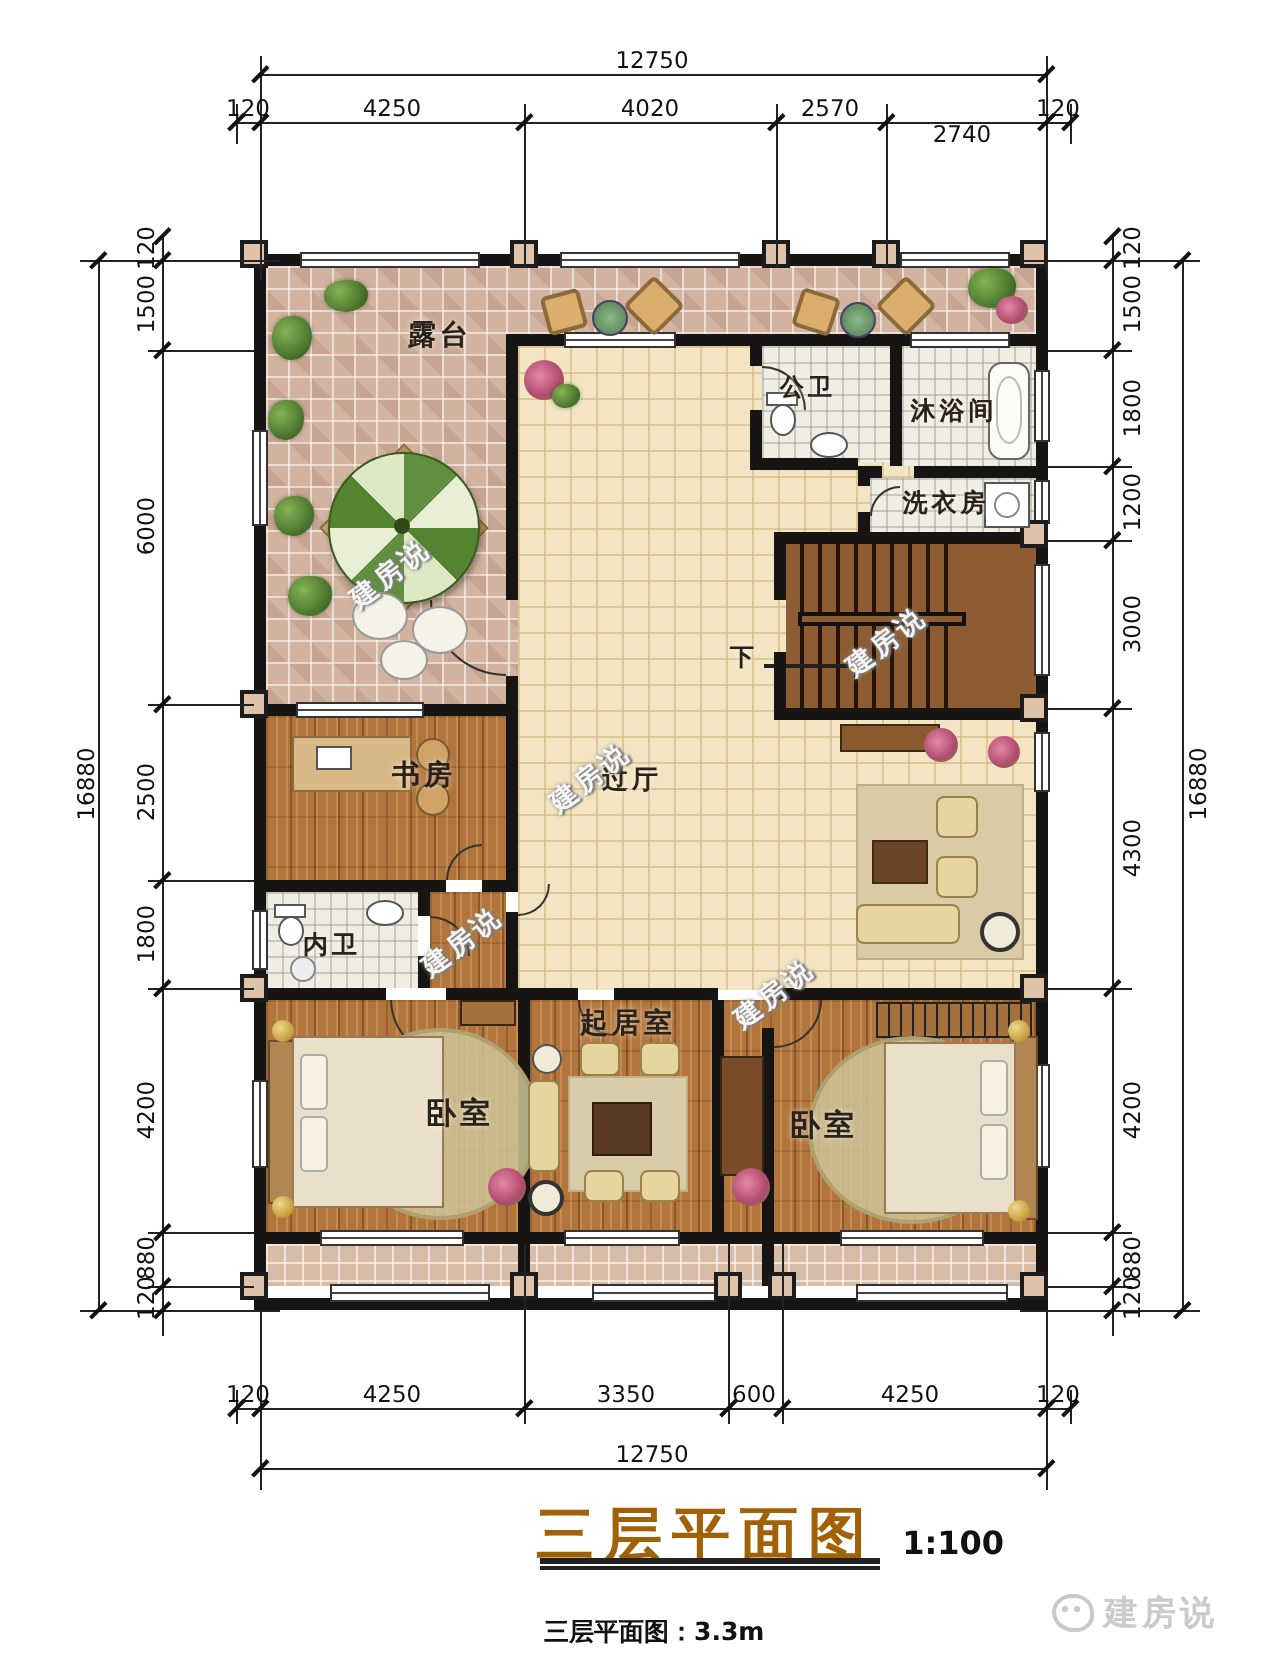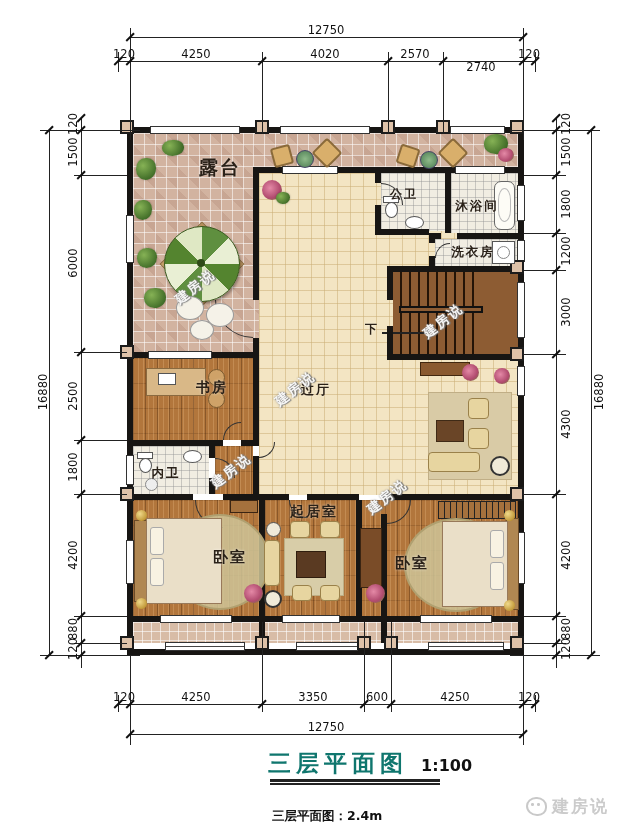--- a/index.html
+++ b/index.html
@@ -19,21 +19,21 @@
   .btile{position:absolute;background-color:#f1ede2;background-image:linear-gradient(rgba(150,150,150,.45) 1px,transparent 1px),linear-gradient(90deg,rgba(150,150,150,.45) 1px,transparent 1px);background-size:8px 8px}
   .wood{position:absolute;background-color:#b2763c;background-image:linear-gradient(90deg,rgba(62,31,8,.35) 1px,transparent 1px),linear-gradient(90deg,rgba(255,214,160,.22) 1px,transparent 1px),linear-gradient(rgba(62,31,8,.18) 1px,transparent 1px);background-size:12px 12px,5px 5px,100% 25px}
   .balc{position:absolute;background-color:#d8bca6;background-image:linear-gradient(rgba(255,255,255,.6) 1px,transparent 1px),linear-gradient(90deg,rgba(255,255,255,.6) 1px,transparent 1px);background-size:9px 9px}
   .arc{position:absolute;box-sizing:border-box}
   .plant{position:absolute;border-radius:50% 45% 55% 50%;background:radial-gradient(circle at 35% 35%,#86b255,#44702a 70%,#2f5420);box-shadow:0 0 2px rgba(0,0,0,.35)}
   .flower{position:absolute;border-radius:50%;background:radial-gradient(circle at 40% 40%,#e489a6,#b04a6e 60%,#6d8a3a 95%)}
   .wm{position:absolute;font-size:13.5px;font-weight:700;letter-spacing:2px;color:rgba(255,255,255,.92);text-shadow:0 0 2px #8a8a8a,1px 1px 1px #777;transform:rotate(-38deg);white-space:nowrap}
   .chair{position:absolute;background:#d9af6b;border:2px solid #8a6a3a;border-radius:3px;box-sizing:border-box}
   .sofa{position:absolute;background:#e7d5a0;border:1.5px solid #9a814a;border-radius:4px;box-sizing:border-box}
   .gold{position:absolute;border-radius:50%;background:radial-gradient(circle at 35% 35%,#f0d98a,#c29a3a 70%,#8a6a20)}
-  .title-txt{font-size:23px;letter-spacing:5px;color:#0f766e;font-weight:600}
+  .title-txt{font-size:29px;letter-spacing:5px;color:#a16207;font-weight:600}
   .info{position:absolute;font-size:12.5px;color:#111;white-space:nowrap;font-weight:600}
 </style>
 </head>
 <body>
 
 <div id="canvas">
 
   <div class="terr" style="left:133px;top:133px;width:126px;height:221px"></div>
   <div class="terr" style="left:253px;top:133px;width:265px;height:36px"></div>
   <div class="hallf" style="left:259px;top:173px;width:259px;height:322px"></div>
@@ -211,21 +211,21 @@
   <div class="abs" style="left:404px;top:518px;width:100px;height:90px;border-radius:50%;background:rgba(206,196,152,.85);border:2px solid #b0a070"></div>
   <div class="abs" style="left:506px;top:518px;width:11px;height:90px;background:#b08752;border:1.5px solid #6a4a28"></div>
   <div class="abs" style="left:442px;top:521px;width:64px;height:84px;background:#eadfc8;border:1.5px solid #98795a"></div>
   <div class="abs" style="left:490px;top:530px;width:12px;height:26px;background:#f8f2e2;border:1px solid #aaa;border-radius:3px"></div>
   <div class="abs" style="left:490px;top:562px;width:12px;height:26px;background:#f8f2e2;border:1px solid #aaa;border-radius:3px"></div>
   <div class="gold" style="left:504px;top:510px;width:11px;height:11px"></div>
   <div class="gold" style="left:504px;top:600px;width:11px;height:11px"></div>
   <div class="flower" style="left:366px;top:584px;width:19px;height:19px"></div>
   <div class="flower" style="left:494px;top:368px;width:16px;height:16px"></div>
 
-  <div class="rlabel" style="left:220px;top:168px;font-size:19px">露台</div>
+  <div class="rlabel" style="left:220px;top:168px;font-size:14px">露台</div>
   <div class="rlabel" style="left:404px;top:194px;font-size:12px">公卫</div>
   <div class="rlabel" style="left:477px;top:206px;font-size:12.5px">沐浴间</div>
   <div class="rlabel" style="left:473px;top:252px;font-size:12.5px">洗衣房</div>
   <div class="rlabel" style="left:316px;top:390px;font-size:13px">过厅</div>
   <div class="rlabel" style="left:212px;top:388px">书房</div>
   <div class="rlabel" style="left:166px;top:473px;font-size:12.5px">内卫</div>
   <div class="rlabel" style="left:314px;top:512px">起居室</div>
   <div class="rlabel" style="left:230px;top:557px;font-size:15px">卧室</div>
   <div class="rlabel" style="left:412px;top:563px;font-size:15px">卧室</div>
 
@@ -352,21 +352,21 @@
   <div class="dimv" style="left:566px;top:629px">880</div>
   <div class="dimv" style="left:566px;top:649px">120</div>
 
   <div class="abs" style="left:268px;top:748px;width:260px">
     <span class="title-txt">三层平面图</span>
     <span style="font-size:16px;font-weight:600;color:#111;margin-left:8px">1:100</span>
   </div>
   <div class="line" style="left:270px;top:779px;width:170px;height:2.5px"></div>
   <div class="line" style="left:270px;top:783px;width:170px;height:1.5px"></div>
   <div class="info" style="left:272px;top:808px">
-    <span>三层平面图：</span><span>2.4m</span>
+    <span>三层平面图：</span><span>3.3m</span>
   </div>
 
   <div class="abs" style="left:526px;top:795px;display:flex;align-items:center;gap:5px">
     <span style="display:inline-block;width:17px;height:15px;border:2px solid #c9c9c9;border-radius:50% 50% 45% 55%;position:relative">
       <span style="position:absolute;left:3px;top:4px;width:2.5px;height:2.5px;background:#c9c9c9;border-radius:50%"></span>
       <span style="position:absolute;left:9px;top:4px;width:2.5px;height:2.5px;background:#c9c9c9;border-radius:50%"></span>
     </span>
     <span style="font-size:17px;font-weight:700;color:#cbcbcb;letter-spacing:2px">建房说</span>
   </div>
 

